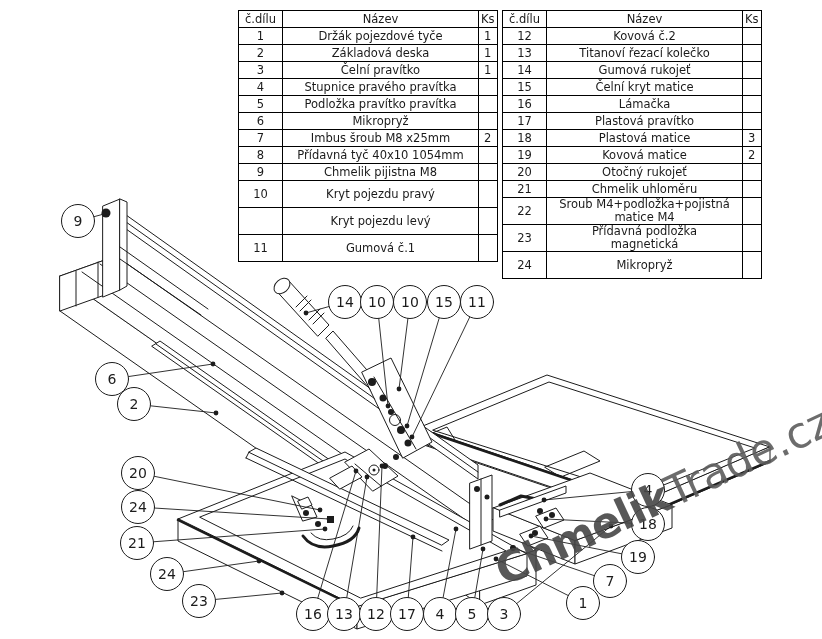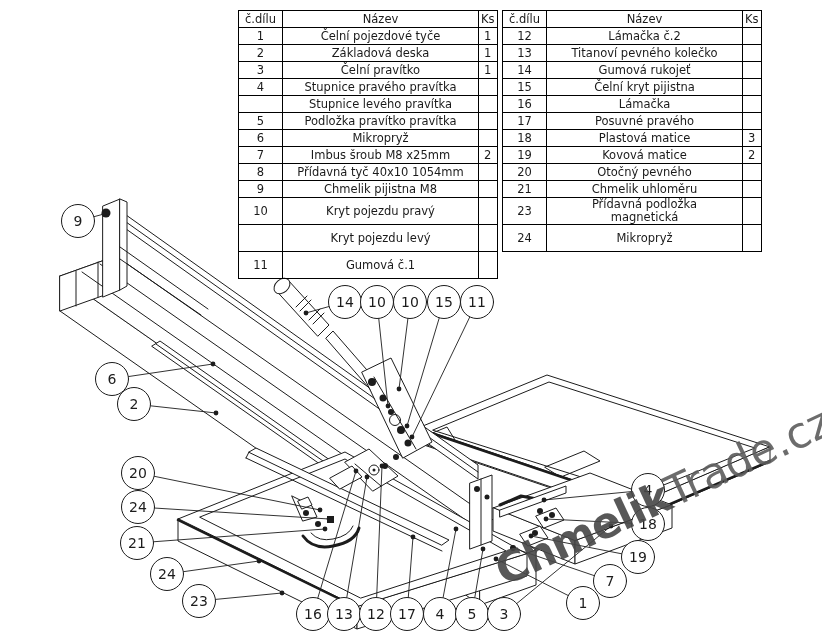--- a/index.html
+++ b/index.html
@@ -310,41 +310,36 @@
     <thead>
         <tr>
       <th>č.dílu</th>
       <th>Název</th>
       <th>Ks</th>
     </tr>
       </thead>
     <tbody>
         <tr>
           <td>1</td>
-          <td>Čelní pojezdové tyče</td>
+          <td>Držák pojezdové tyče</td>
           <td>1</td>
         </tr>
         <tr>
           <td>2</td>
           <td>Základová deska</td>
           <td>1</td>
         </tr>
         <tr>
           <td>3</td>
           <td>Čelní pravítko</td>
           <td>1</td>
         </tr>
         <tr>
           <td>4</td>
           <td>Stupnice pravého pravítka</td>
-          <td></td>
-        </tr>
-        <tr>
-          <td></td>
-          <td>Stupnice levého pravítka</td>
           <td></td>
         </tr>
         <tr>
           <td>5</td>
           <td>Podložka pravítko pravítka</td>
           <td></td>
         </tr>
         <tr>
           <td>6</td>
           <td>Mikropryž</td>
@@ -392,66 +387,72 @@
     <thead>
         <tr>
       <th>č.dílu</th>
       <th>Název</th>
       <th>Ks</th>
     </tr>
       </thead>
     <tbody>
         <tr>
           <td>12</td>
-          <td>Lámačka č.2</td>
+          <td>Kovová č.2</td>
           <td></td>
         </tr>
         <tr>
           <td>13</td>
-          <td>Titanoví pevného kolečko</td>
+          <td>Titanoví řezací kolečko</td>
           <td></td>
         </tr>
         <tr>
           <td>14</td>
           <td>Gumová rukojeť</td>
           <td></td>
         </tr>
         <tr>
           <td>15</td>
-          <td>Čelní kryt pijistna</td>
+          <td>Čelní kryt matice</td>
           <td></td>
         </tr>
         <tr>
           <td>16</td>
           <td>Lámačka</td>
           <td></td>
         </tr>
         <tr>
           <td>17</td>
-          <td>Posuvné pravého</td>
+          <td>Plastová pravítko</td>
           <td></td>
         </tr>
         <tr>
           <td>18</td>
           <td>Plastová matice</td>
           <td>3</td>
         </tr>
         <tr>
           <td>19</td>
           <td>Kovová matice</td>
           <td>2</td>
         </tr>
         <tr>
           <td>20</td>
-          <td>Otočný pevného</td>
+          <td>Otočný rukojeť</td>
           <td></td>
         </tr>
         <tr>
           <td>21</td>
           <td>Chmelik uhloměru</td>
+          <td></td>
+        </tr>
+        <tr class="tall">
+          <td>22</td>
+          <td>Šroub M4+podložka+pojistná
+matice M4</td>
           <td></td>
         </tr>
         <tr class="tall">
           <td>23</td>
           <td>Přídavná podložka
 magnetická</td>
           <td></td>
         </tr>
         <tr class="tall">
           <td>24</td>

